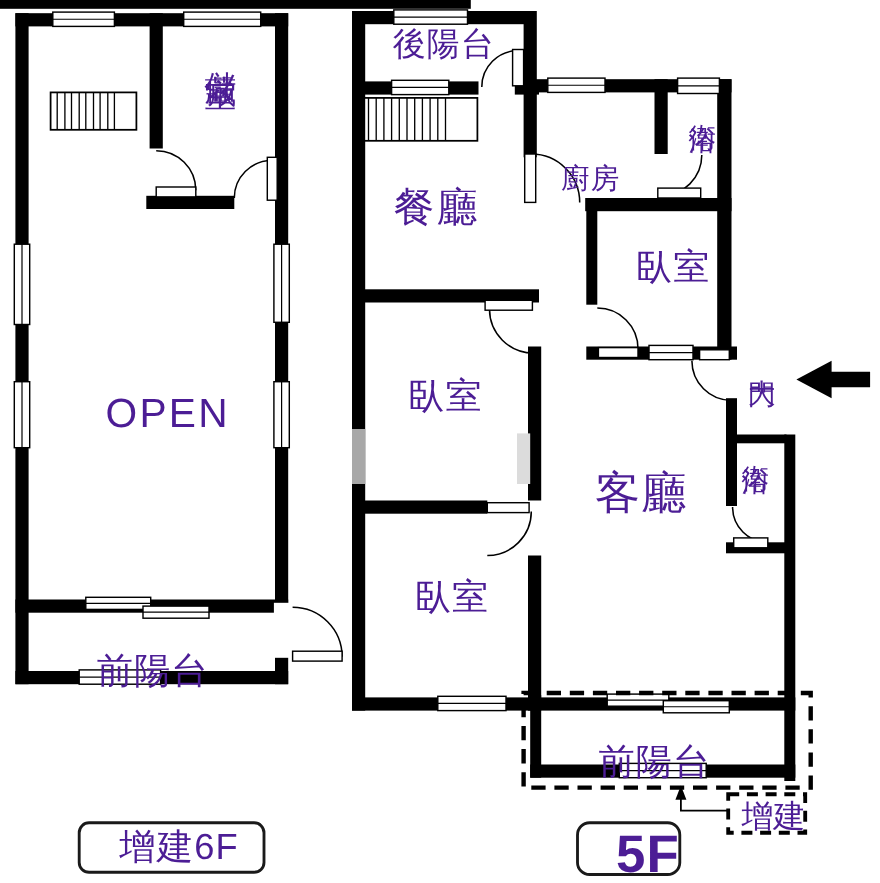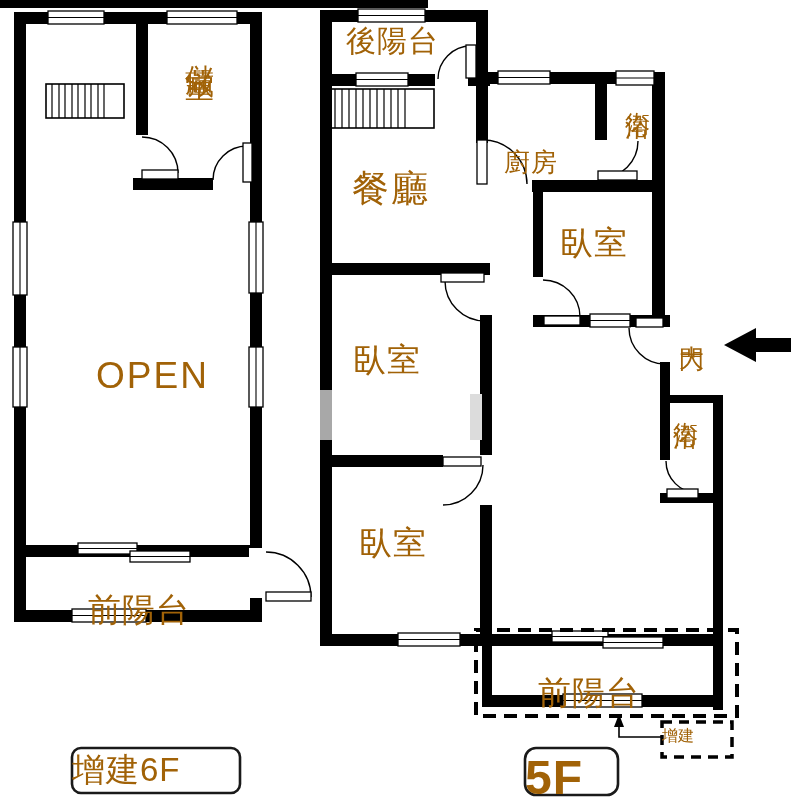--- a/index.html
+++ b/index.html
@@ -1,24 +1,24 @@
 <!DOCTYPE html>
 <html><head>
 <meta charset="utf-8">
 <style>
   html,body{margin:0;padding:0;background:#ffffff;}
   #plan{position:relative;width:800px;height:803px;background:#ffffff;overflow:hidden;
         font-family:"Liberation Sans","DejaVu Sans",sans-serif;color:#141414;}
   #plan svg{position:absolute;left:0;top:0;}
-  .lbl{position:absolute;text-align:left;white-space:nowrap;color:#a16207;
+  .lbl{position:absolute;text-align:right;white-space:nowrap;color:#4c1d95;
        letter-spacing:1px;line-height:1.05;z-index:5;}
   .vert{writing-mode:vertical-rl;text-orientation:upright;letter-spacing:3px;}
   .f29{font-size:29px;} .f37{font-size:37px;letter-spacing:2px;} .f33{font-size:33px;margin-top:26px;}
   .f30{font-size:30px;} .f26{font-size:26px;margin-top:48px;} .f25{font-size:25px;} .f39{font-size:33px;}
-  .f41{font-size:41px;} .f23{font-size:16px;letter-spacing:0;} .f36{font-size:48px;font-weight:bold;}
+  .f41{font-size:41px;} .f23{font-size:29px;letter-spacing:0;} .f36{font-size:48px;font-weight:bold;}
   .f34{font-size:33px;}
   .wall{fill:#000;}
   .win{fill:#fff;stroke:#000;stroke-width:1.3;}
   .winline{stroke:#000;stroke-width:1.1;}
   .panel{fill:#fff;stroke:#000;stroke-width:1.3;}
   .arc{fill:none;stroke:#000;stroke-width:1.4;}
   .erase{fill:#fff;stroke:none;}
   .thin{fill:none;stroke:#000;stroke-width:1.6;}
   .hatch{stroke:#000;stroke-width:1.2;}
   .tagbox{fill:#fff;stroke:#1a1a1a;stroke-width:2.6;}
@@ -230,19 +230,20 @@
 <div class="lbl f33" style="left:88px;top:567px;width:102px;">前陽台</div>
 <div class="lbl f34" style="left:72px;top:753px;width:145px;">增建6F</div>
 
 <div class="lbl f30" style="left:346px;top:25px;width:104px;">後陽台</div>
 <div class="lbl f26" style="left:504px;top:101px;width:60px;">廚房</div>
 <div class="lbl vert f25" style="left:623px;top:92px;width:28px;">衛浴</div>
 <div class="lbl f37" style="left:352px;top:170px;width:84px;">餐廳</div>
 <div class="lbl f39" style="left:560px;top:226px;width:86px;">臥室</div>
 <div class="lbl vert f25" style="left:677px;top:325px;width:28px;">大門</div>
 <div class="lbl vert f25" style="left:671px;top:402px;width:28px;">衛浴</div>
+<div class="lbl f41" style="left:533px;top:427px;width:92px;">客廳</div>
 <div class="lbl f39" style="left:353px;top:343px;width:86px;">臥室</div>
 <div class="lbl f39" style="left:359px;top:526px;width:86px;">臥室</div>
 <div class="lbl f33" style="left:538px;top:650px;width:108px;">前陽台</div>
 <div class="lbl f23" style="left:662px;top:728px;width:70px;">增建</div>
 <div class="lbl f36" style="left:525px;top:753px;width:93px;">5F</div>
 
 </div>
 
 </body></html>

